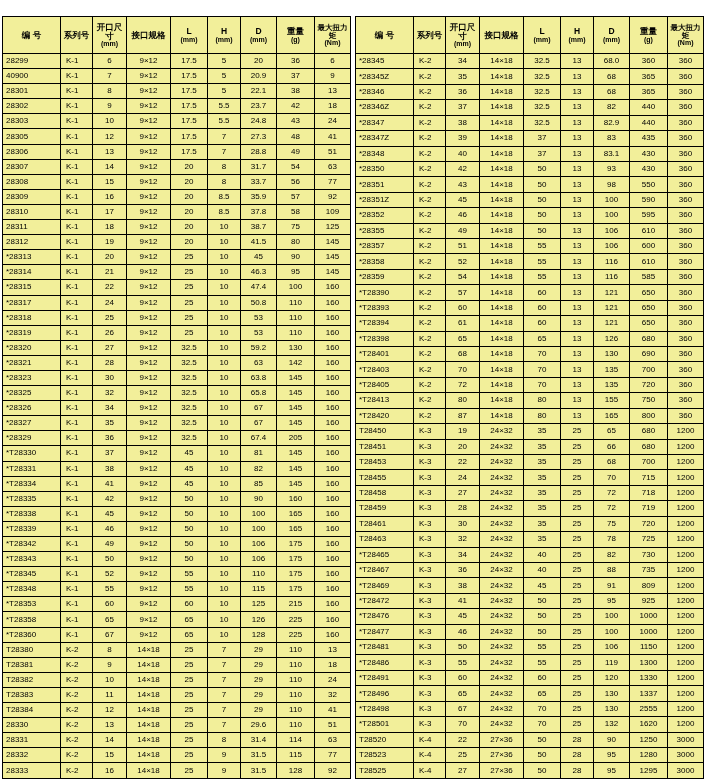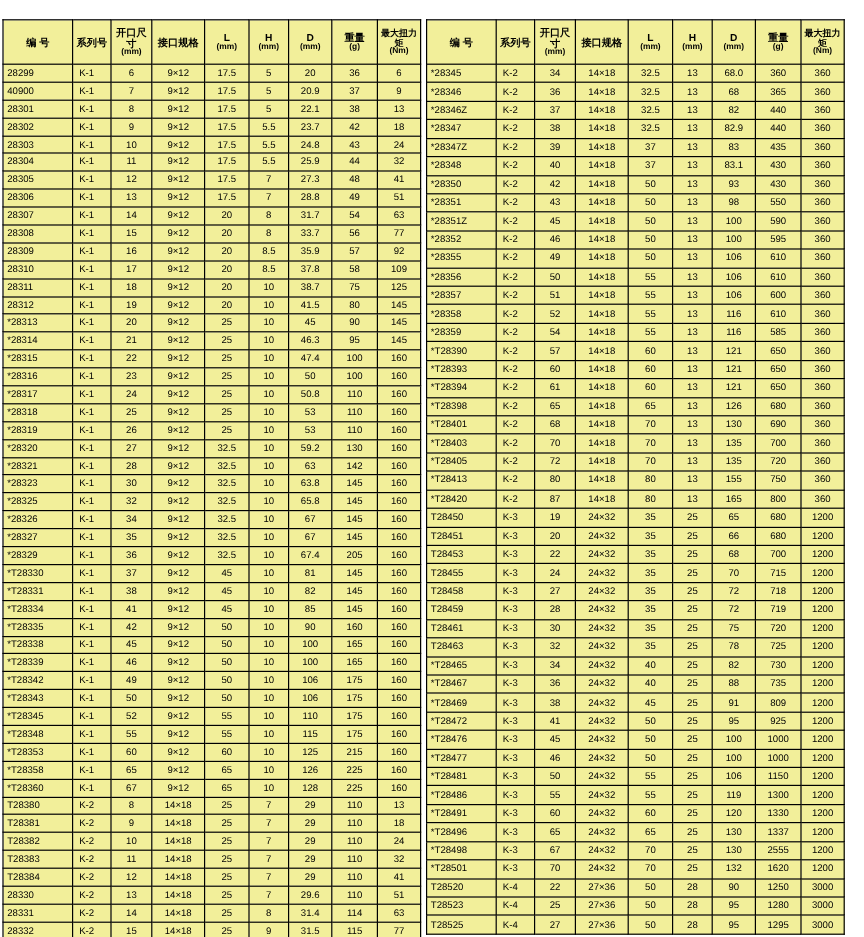--- a/index.html
+++ b/index.html
@@ -128,31 +128,20 @@
           <td>K-1</td>
           <td>10</td>
           <td>9×12</td>
           <td>17.5</td>
           <td>5.5</td>
           <td>24.8</td>
           <td>43</td>
           <td>24</td>
         </tr>
         <tr>
-          <td>28304</td>
-          <td>K-1</td>
-          <td>11</td>
-          <td>9×12</td>
-          <td>17.5</td>
-          <td>5.5</td>
-          <td>25.9</td>
-          <td>44</td>
-          <td>32</td>
-        </tr>
-        <tr>
           <td>28305</td>
           <td>K-1</td>
           <td>12</td>
           <td>9×12</td>
           <td>17.5</td>
           <td>7</td>
           <td>27.3</td>
           <td>48</td>
           <td>41</td>
         </tr>
@@ -256,31 +245,20 @@
           <td>145</td>
         </tr>
         <tr>
           <td>*28315</td>
           <td>K-1</td>
           <td>22</td>
           <td>9×12</td>
           <td>25</td>
           <td>10</td>
           <td>47.4</td>
-          <td>100</td>
-          <td>160</td>
-        </tr>
-        <tr>
-          <td>*28316</td>
-          <td>K-1</td>
-          <td>23</td>
-          <td>9×12</td>
-          <td>25</td>
-          <td>10</td>
-          <td>50</td>
           <td>100</td>
           <td>160</td>
         </tr>
         <tr>
           <td>*28317</td>
           <td>K-1</td>
           <td>24</td>
           <td>9×12</td>
           <td>25</td>
           <td>10</td>
@@ -687,31 +665,42 @@
           <td>K-2</td>
           <td>34</td>
           <td>14×18</td>
           <td>32.5</td>
           <td>13</td>
           <td>68.0</td>
           <td>360</td>
           <td>360</td>
         </tr>
         <tr>
-          <td>*28346</td>
-          <td>K-2</td>
-          <td>36</td>
+          <td>*28345Z</td>
+          <td>K-2</td>
+          <td>35</td>
           <td>14×18</td>
           <td>32.5</td>
           <td>13</td>
           <td>68</td>
           <td>365</td>
           <td>360</td>
         </tr>
         <tr>
+          <td>*28346</td>
+          <td>K-2</td>
+          <td>36</td>
+          <td>14×18</td>
+          <td>32.5</td>
+          <td>13</td>
+          <td>68</td>
+          <td>365</td>
+          <td>360</td>
+        </tr>
+        <tr>
           <td>*28346Z</td>
           <td>K-2</td>
           <td>37</td>
           <td>14×18</td>
           <td>32.5</td>
           <td>13</td>
           <td>82</td>
           <td>440</td>
           <td>360</td>
         </tr>
@@ -791,31 +780,20 @@
           <td>100</td>
           <td>595</td>
           <td>360</td>
         </tr>
         <tr>
           <td>*28355</td>
           <td>K-2</td>
           <td>49</td>
           <td>14×18</td>
           <td>50</td>
-          <td>13</td>
-          <td>106</td>
-          <td>610</td>
-          <td>360</td>
-        </tr>
-        <tr>
-          <td>*28356</td>
-          <td>K-2</td>
-          <td>50</td>
-          <td>14×18</td>
-          <td>55</td>
           <td>13</td>
           <td>106</td>
           <td>610</td>
           <td>360</td>
         </tr>
         <tr>
           <td>*28357</td>
           <td>K-2</td>
           <td>51</td>
           <td>14×18</td>

